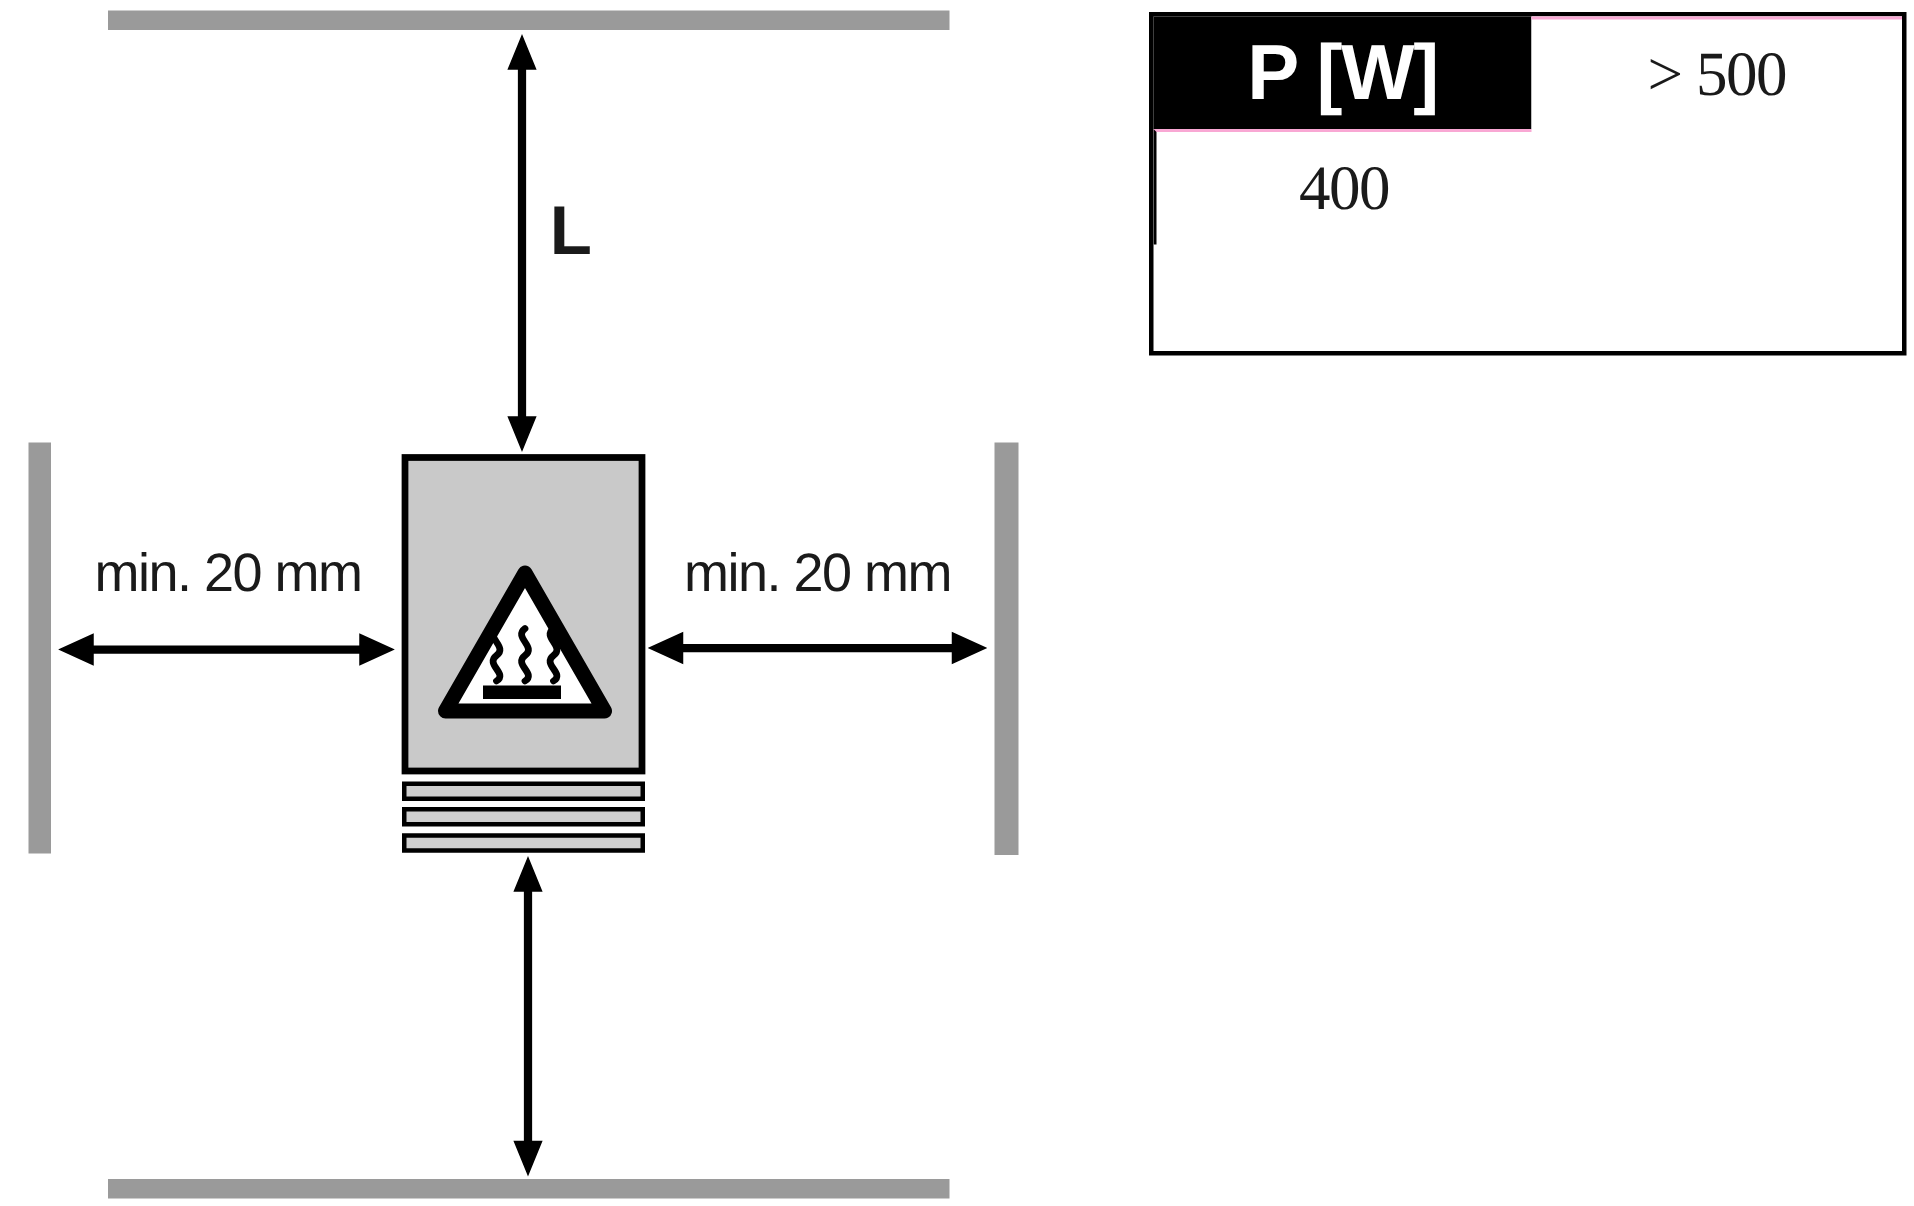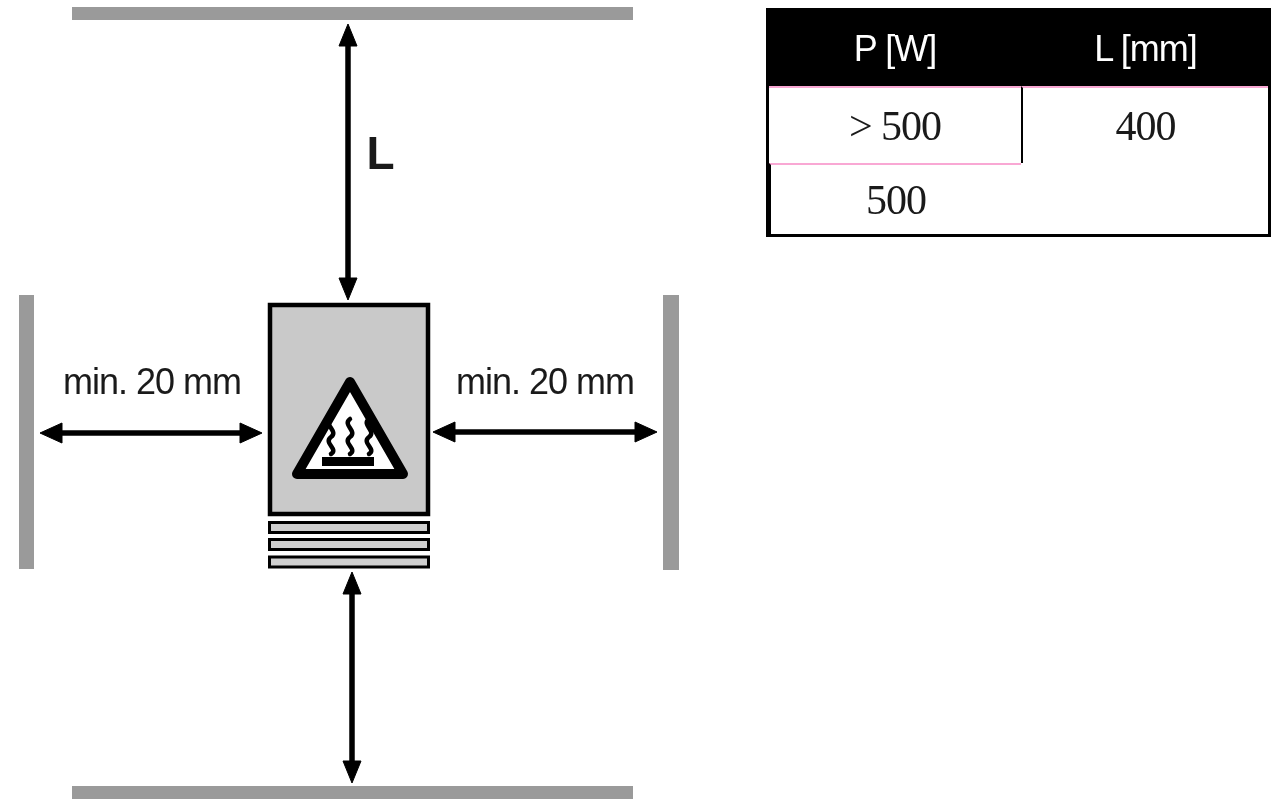--- a/index.html
+++ b/index.html
@@ -73,22 +73,22 @@
     align-items: center;
     justify-content: center;
     font-size: 42px;
     color: #1a1a1a;
     letter-spacing: -1px;
     background: #ffffff;
   }
   .spec-cell.hdr {
     background: #000000;
     color: #ffffff;
-    font-weight: normal;
-    font-size: 36px;
+    font-weight: bold;
+    font-size: 52px;
   }
   .spec-cell.col2 {
     border-left: 2px solid #000000;
   }
   .spec-cell.body-row {
     border-top: 2px solid #f9a8d4;
     font-family: Liberation Serif, serif;
   }
 </style>
 </head>
@@ -141,19 +141,17 @@
       <rect x="322" y="457" width="52" height="9" fill="#000"></rect>
     </g>
   </svg>
 
   <div class="lbl lbl-L">L</div>
   <div class="lbl lbl-left">min. 20 mm</div>
   <div class="lbl lbl-right">min. 20 mm</div>
 
   <div class="spec-table">
     <div class="spec-cell hdr">P [W]</div>
-    <div class="spec-cell hdr col2">L [mm]</div>
     <div class="spec-cell body-row">&gt; 500</div>
     <div class="spec-cell body-row col2">400</div>
-    <div class="spec-cell body-row col2">500</div>
   </div>
 
 </div>
 
 </body></html>

